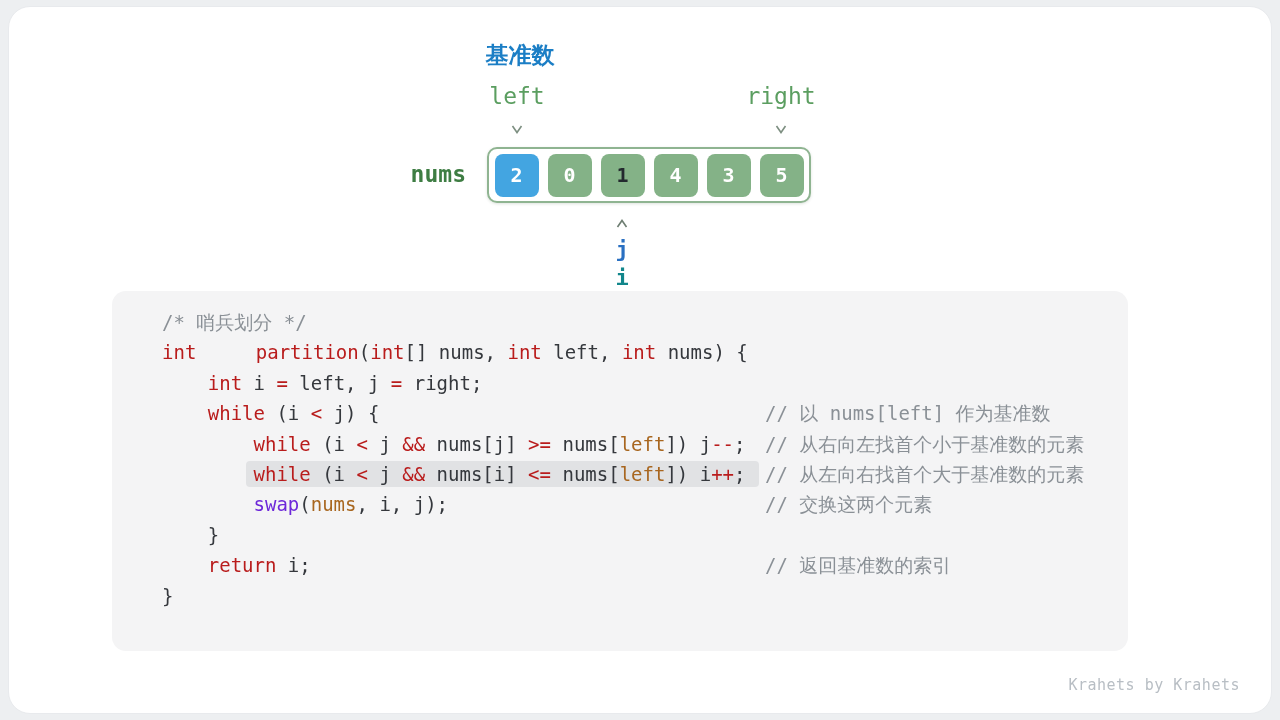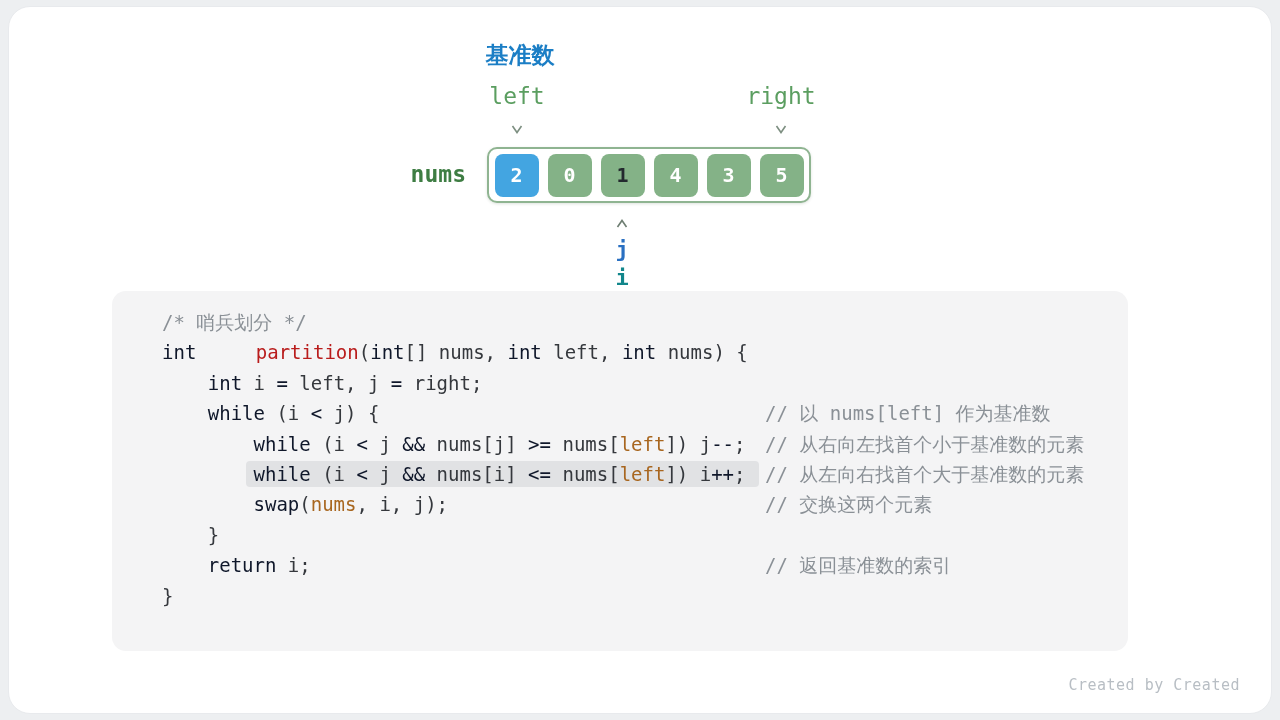--- a/index.html
+++ b/index.html
@@ -73,23 +73,23 @@
   }
   .seg { position:relative; z-index:1; }
   .hlbar {
     position:absolute; left:84px; top:2px; width:513px; height:26px;
     background:#e1e2e4; border-radius:4px; z-index:0;
   }
   .line-comment {
     position:absolute; left:603px; top:0; z-index:1;
     color:#8a9096; font-size:19px;
   }
-  .tok-k { color:#0f172a; }          
+  .tok-k { color:#b91c1c; }          
   .tok-f { color:#b91c1c;margin-left:48px; }          
-  .tok-b { color:#0f172a; }          
+  .tok-b { color:#6d28d9; }          
   .tok-o { color:#a8661f; }          
   .tok-p { color:#35383d; }          
   .tok-c { color:#8a9096; }          
 
   .credit {
     position:absolute; right:40px; top:676px;
     font-family:"DejaVu Sans Mono", monospace; font-size:15px;
     color:#b8bec4; letter-spacing:.5px;
   }
 </style>
@@ -142,14 +142,14 @@
         <div class="code-line"><span class="seg"><span>    </span><span class="tok-k">while</span><span class="tok-p"> (i </span><span class="tok-k">&lt;</span><span class="tok-p"> j) {</span></span><span class="line-comment">// 以 nums[left] 作为基准数</span></div>
         <div class="code-line"><span class="seg"><span>        </span><span class="tok-k">while</span><span class="tok-p"> (i </span><span class="tok-k">&lt;</span><span class="tok-p"> j </span><span class="tok-k">&amp;&amp;</span><span class="tok-p"> nums[j] </span><span class="tok-k">&gt;=</span><span class="tok-p"> nums[</span><span class="tok-o">left</span><span class="tok-p">]) j</span><span class="tok-k">--</span><span class="tok-p">;</span></span><span class="line-comment">// 从右向左找首个小于基准数的元素</span></div>
         <div class="code-line hl"><span class="hlbar"></span><span class="seg"><span>        </span><span class="tok-k">while</span><span class="tok-p"> (i </span><span class="tok-k">&lt;</span><span class="tok-p"> j </span><span class="tok-k">&amp;&amp;</span><span class="tok-p"> nums[i] </span><span class="tok-k">&lt;=</span><span class="tok-p"> nums[</span><span class="tok-o">left</span><span class="tok-p">]) i</span><span class="tok-k">++</span><span class="tok-p">;</span></span><span class="line-comment">// 从左向右找首个大于基准数的元素</span></div>
         <div class="code-line"><span class="seg"><span>        </span><span class="tok-b">swap</span><span class="tok-p">(</span><span class="tok-o">nums</span><span class="tok-p">, i, j);</span></span><span class="line-comment">// 交换这两个元素</span></div>
         <div class="code-line"><span class="seg"><span>    </span><span class="tok-p">}</span></span></div>
         <div class="code-line"><span class="seg"><span>    </span><span class="tok-k">return</span><span class="tok-p"> i;</span></span><span class="line-comment">// 返回基准数的索引</span></div>
         <div class="code-line"><span class="seg"><span></span><span class="tok-p">}</span></span></div>
       </div>
   </div>
 
-  <div class="credit">Created by Created</div>
+  <div class="credit">Krahets by Krahets</div>
 </div>
 
 </body></html>

